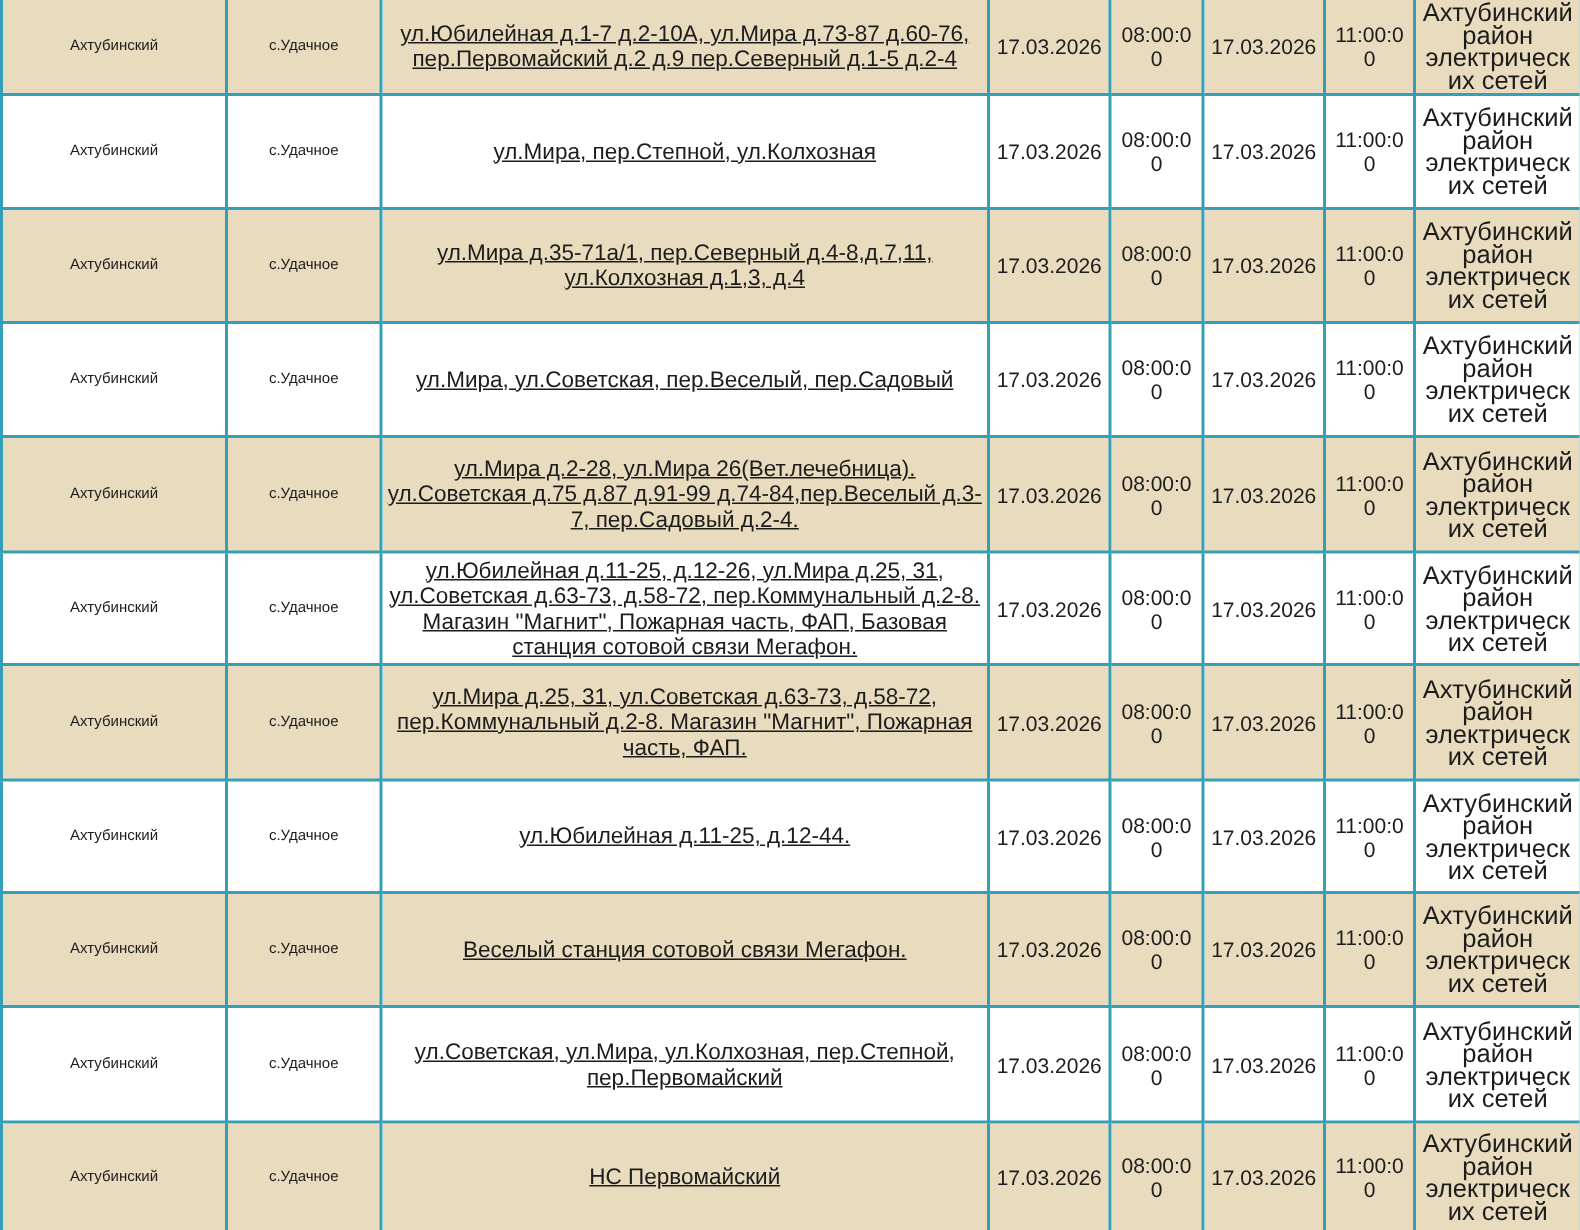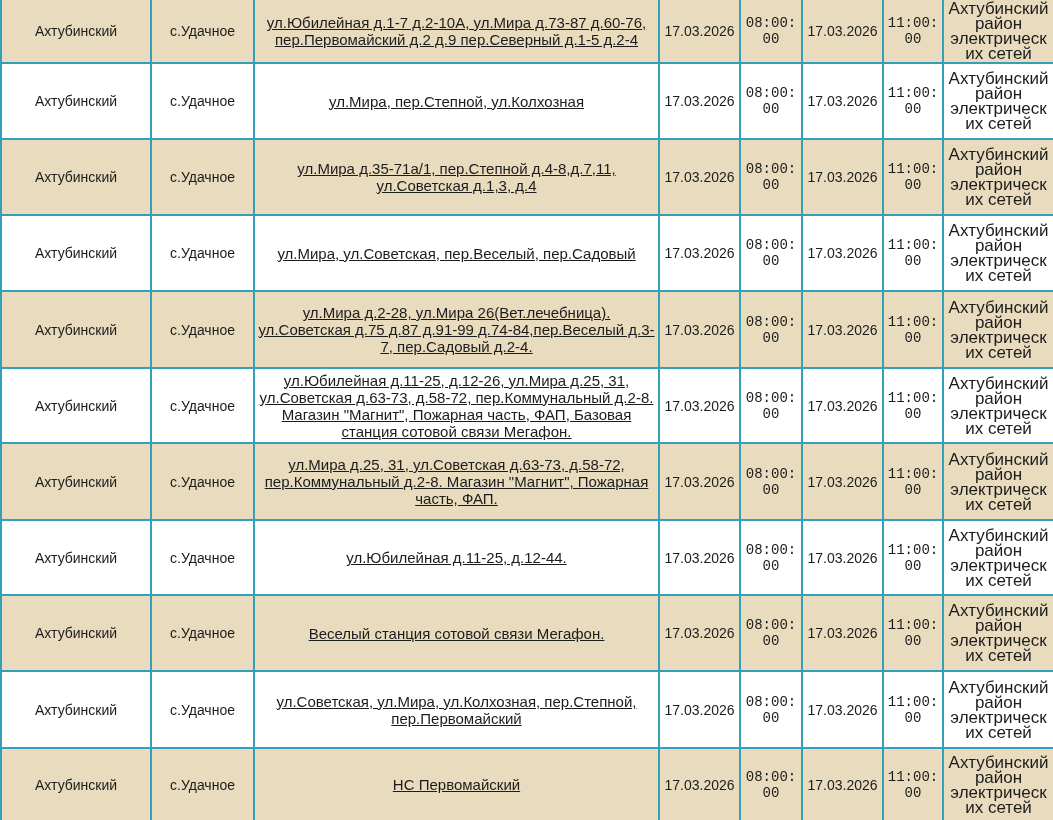--- a/index.html
+++ b/index.html
@@ -24,24 +24,24 @@
     border:2px solid var(--border);
     text-align:center;
     vertical-align:middle;
     padding:1px 3px;
     overflow:hidden;
     word-wrap:break-word;
   }
   .outage-table tr:nth-child(odd){background:var(--tan);}
   .outage-table tr:nth-child(even){background:var(--plain);}
   .outage-table tr:first-child td{border-top:0;}
-  .c-district,.c-settlement{font-size:14px;line-height:18px;}
+  .c-district,.c-settlement{font-size:10px;line-height:18px;}
   .c-address{font-size:15px;line-height:17px;padding:1px 6px;text-decoration:underline;}
   .c-date{font-size:14px;line-height:16px;padding:1px 1px;margin-left:45px;}
-  .c-time{font-size:14px;line-height:16px;padding:1px 0;font-family:Liberation Mono, monospace;}
+  .c-time{font-size:14px;line-height:16px;padding:1px 0;}
   .c-org{font-size:17px;line-height:15px;padding:1px 1px;}
 </style>
 </head>
 <body>
 
 <table class="outage-table">
   <colgroup>
     <col style="width:150px">
     <col style="width:103px">
     <col style="width:405px">
@@ -68,21 +68,21 @@
     <td class="c-address">ул.Мира, пер.Степной, ул.Колхозная</td>
     <td class="c-date">17.03.2026</td>
     <td class="c-time">08:00:00</td>
     <td class="c-date">17.03.2026</td>
     <td class="c-time">11:00:00</td>
     <td class="c-org">Ахтубинский район электрических сетей</td>
   </tr>
       <tr style="height: 76px;">
     <td class="c-district">Ахтубинский</td>
     <td class="c-settlement">с.Удачное</td>
-    <td class="c-address">ул.Мира д.35-71а/1, пер.Степной д.4-8,д.7,11, ул.Советская д.1,3, д.4</td>
+    <td class="c-address">ул.Мира д.35-71а/1, пер.Северный д.4-8,д.7,11, ул.Колхозная д.1,3, д.4</td>
     <td class="c-date">17.03.2026</td>
     <td class="c-time">08:00:00</td>
     <td class="c-date">17.03.2026</td>
     <td class="c-time">11:00:00</td>
     <td class="c-org">Ахтубинский район электрических сетей</td>
   </tr>
       <tr style="height: 76px;">
     <td class="c-district">Ахтубинский</td>
     <td class="c-settlement">с.Удачное</td>
     <td class="c-address">ул.Мира, ул.Советская, пер.Веселый, пер.Садовый</td>

